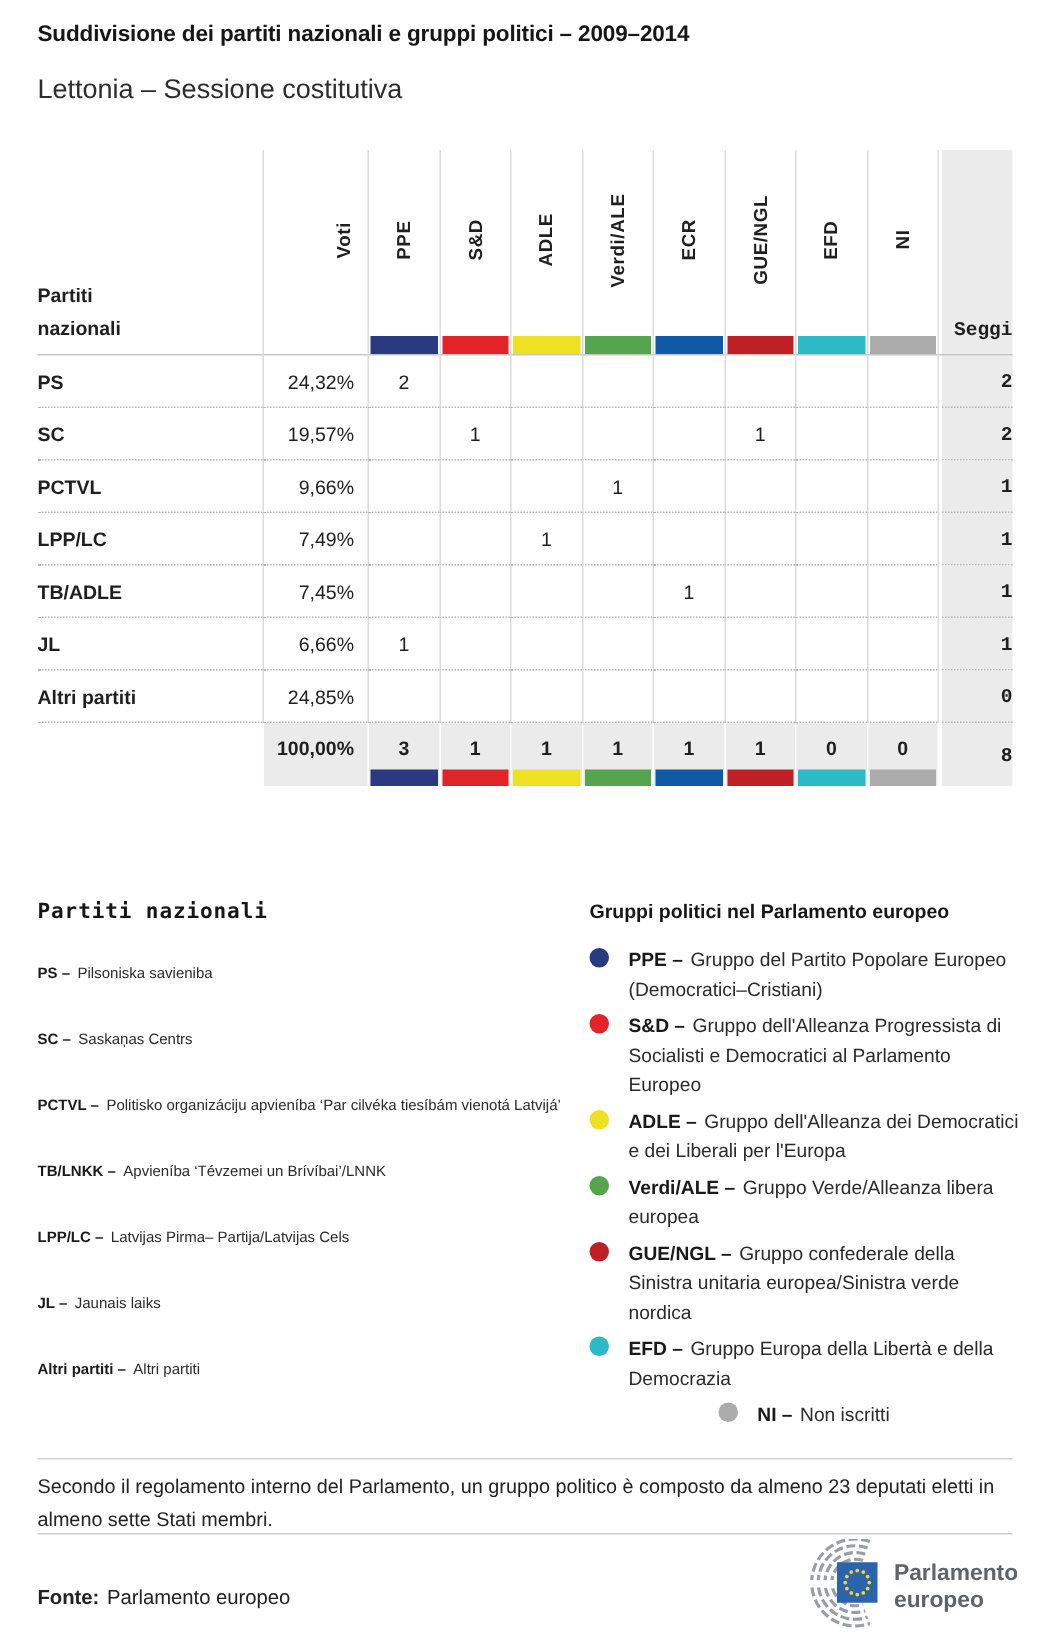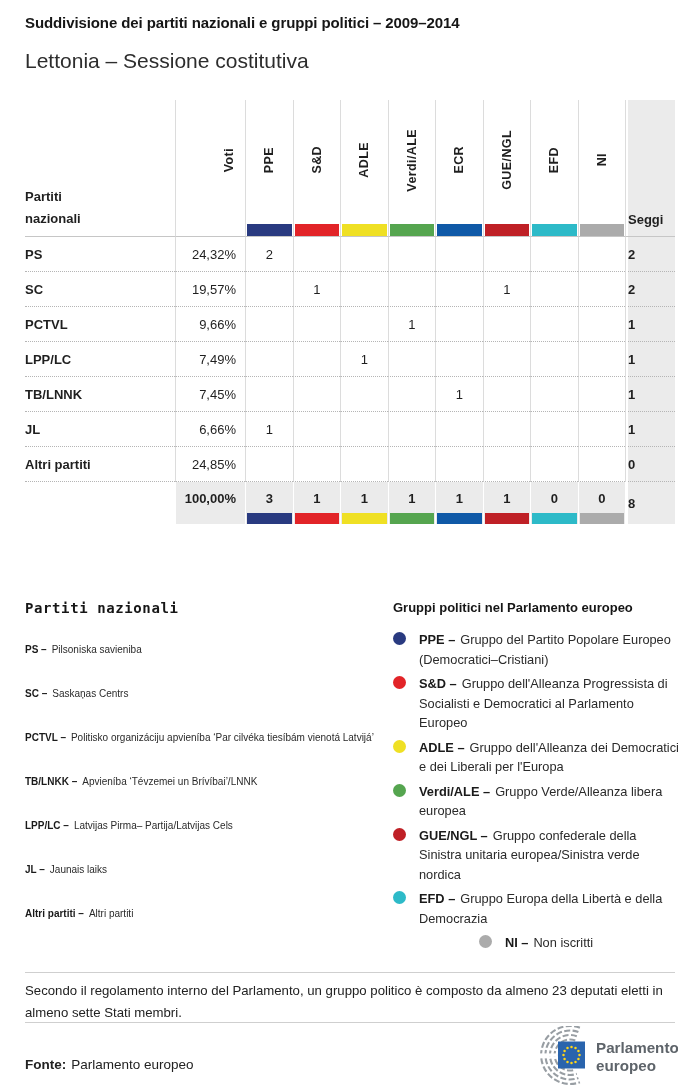--- a/index.html
+++ b/index.html
@@ -1,20 +1,20 @@
 <!DOCTYPE html>
 <html><head>
 <meta charset="utf-8">
 <style>
   html,body { margin:0; padding:0; background:#ffffff; }
   body { width:700px; height:1091px; font-family:"Liberation Sans", sans-serif; color:#1f1f1f; }
   .page { position:relative; width:700px; height:1091px; background:#fff; overflow:hidden; }
 
   .title { position:absolute; left:25px; top:14px; font-size:15px; font-weight:700; color:#161616; letter-spacing:-0.1px; }
-  .subtitle { position:absolute; left:25px; top:49px; font-size:21px; font-weight:400; color:#2d2d2d; }
+  .subtitle { position:absolute; left:25px; top:49px; font-size:18px; font-weight:400; color:#2d2d2d; }
 
   
   .tbl { position:absolute; left:25px; top:100px; width:650px; }
   .row { display:flex; }
   .c { box-sizing:border-box; }
   .c.party { width:150px; }
   .c.voti  { width:70px; }
   .c.g     { width:47.5px; }
   .c.sp    { width:3px; }
   .c.seggi { width:47px; }
@@ -29,21 +29,21 @@
   .hdr-g .bar { position:absolute; bottom:0; left:1px; right:1px; height:12px; }
   .hdr-party .party-label { position:absolute; left:0; bottom:6px; width:80px; font-weight:700; font-size:13px; line-height:22px; }
   .hdr-seggi { display:flex; align-items:flex-end; justify-content:center; padding-bottom:9px; font-weight:700; font-size:13px; }
 
   .dr { height:35px; }
   .dr .c { display:flex; align-items:center; font-size:13px; border-bottom:1px dotted #b5b5b5; }
   .dr .sp { border-bottom:none; }
   .dr .party { font-weight:700; }
   .c.voti { justify-content:flex-end; padding-right:9px; }
   .c.g { justify-content:center; }
-  .c.seggi { justify-content:flex-start; font-weight:700; font-size:13px; }
+  .c.seggi { justify-content:flex-end; font-weight:700; font-size:13px;font-family:Liberation Mono, monospace; }
 
   .tr-total { height:42px; }
   .tr-total .c { display:flex; align-items:center; font-size:13px; border-bottom:none; }
   .tr-total .voti, .tr-total .g { background:#ebebeb; border-left:1px solid #ffffff; }
   .tr-total .sp { border-left:none; background:#fff; }
   .tr-total .voti { font-weight:700; padding-bottom:10px; }
   .tr-total .g { position:relative; justify-content:center; font-weight:700; padding-bottom:10px; }
   .tr-total .g .bar { position:absolute; bottom:0; left:1px; right:1px; height:11px; }
   .tr-total .seggi { font-weight:700; }
 
@@ -165,21 +165,21 @@
           <div class="c g">1</div>
           <div class="c g"></div>
           <div class="c g"></div>
           <div class="c g"></div>
           <div class="c g"></div>
           <div class="c g"></div>
           <div class="c sp"></div>
           <div class="c seggi">1</div>
         </div>
         <div class="row dr">
-          <div class="c party">TB/LNNK</div>
+          <div class="c party">TB/ADLE</div>
           <div class="c voti">7,45%</div>
           <div class="c g"></div>
           <div class="c g"></div>
           <div class="c g"></div>
           <div class="c g"></div>
           <div class="c g">1</div>
           <div class="c g"></div>
           <div class="c g"></div>
           <div class="c g"></div>
           <div class="c sp"></div>

